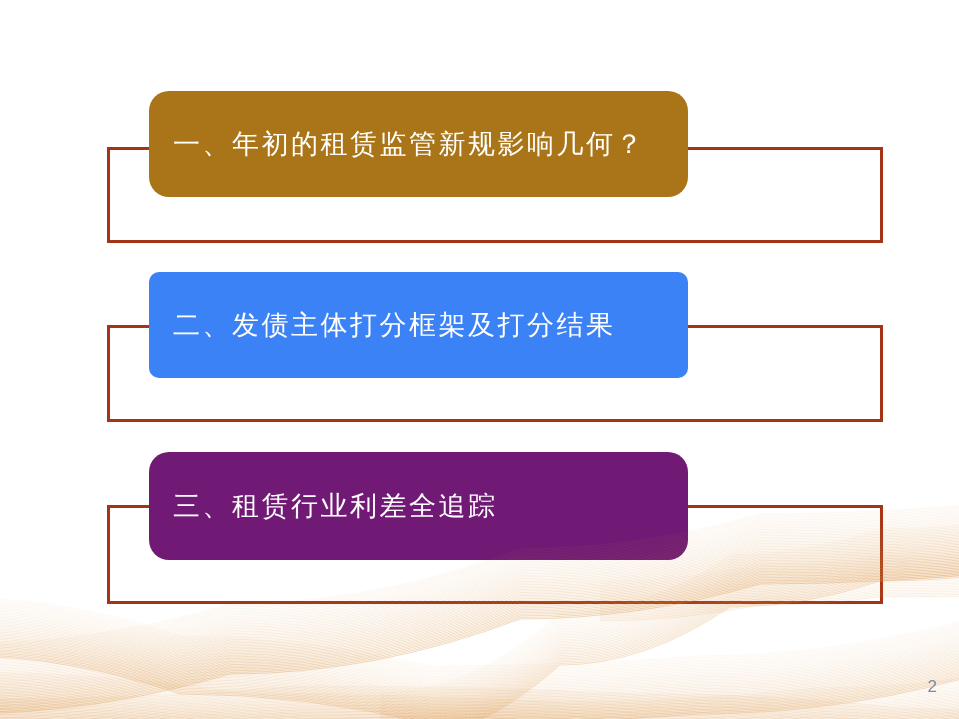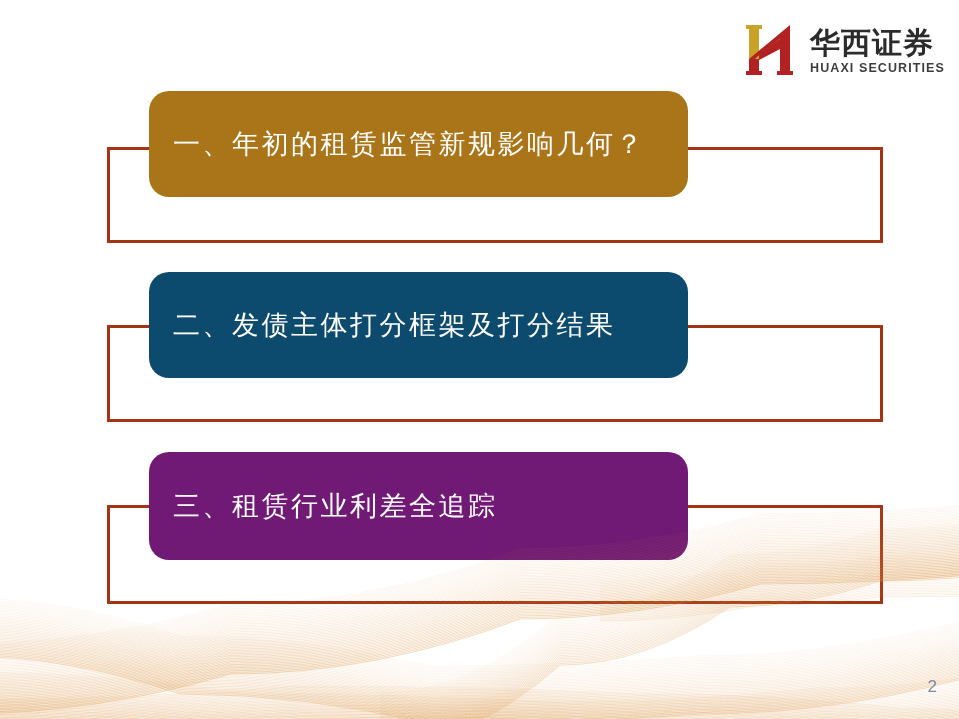--- a/index.html
+++ b/index.html
@@ -132,47 +132,33 @@
     font-size: 17px;
     color: #7d8aa0;
     letter-spacing: 0;
   }
 </style>
 </head>
 <body>
 
 <div class="slide">
 
-  <div class="logo">
-    <svg class="logo-mark" viewBox="0 0 62 62">
-
-      <path d="M8 6 L24 6 L24 10 L21 10 L21 40 L11 40 L11 10 L8 10 Z" fill="#C9A227"></path>
-
-      <path d="M11 40 L21 40 L21 52 L24 52 L24 56 L8 56 L8 52 L11 52 Z" fill="#B22222"></path>
-      <path d="M11 40 L52 6 L52 52 L55 52 L55 56 L39 56 L39 52 L42 52 L42 20 Q26 30 11 46 Z" fill="#B22222"></path>
-      <path d="M21 33 L42 20 L42 30 L21 41 Z" fill="#B22222"></path>
-    </svg>
-    <div class="logo-words">
-      <div class="logo-cn">华西证券</div>
-      <div class="logo-en">HUAXI SECURITIES</div>
-    </div>
-  </div>
 
   <div class="agenda">
 
     <div class="row" id="row-1">
       <div class="row-frame" style="border-color: rgb(165, 51, 21);"></div>
       <div class="row-box" style="background: rgb(169, 117, 24);">
         <span class="row-text">一、年初的租赁监管新规影响几何？</span>
       </div>
     </div>
 
     <div class="row" id="row-2">
       <div class="row-frame" style="border-color: rgb(165, 51, 21);"></div>
-      <div class="row-box" style="background: #0c4a6e;">
+      <div class="row-box" style="background: #3b82f6; border-radius: 10px;">
         <span class="row-text">二、发债主体打分框架及打分结果</span>
       </div>
     </div>
 
     <div class="row" id="row-3">
       <div class="row-frame" style="border-color: rgb(165, 51, 21);"></div>
       <div class="row-box" style="background: #701a75;">
         <span class="row-text">三、租赁行业利差全追踪</span>
       </div>
     </div>

